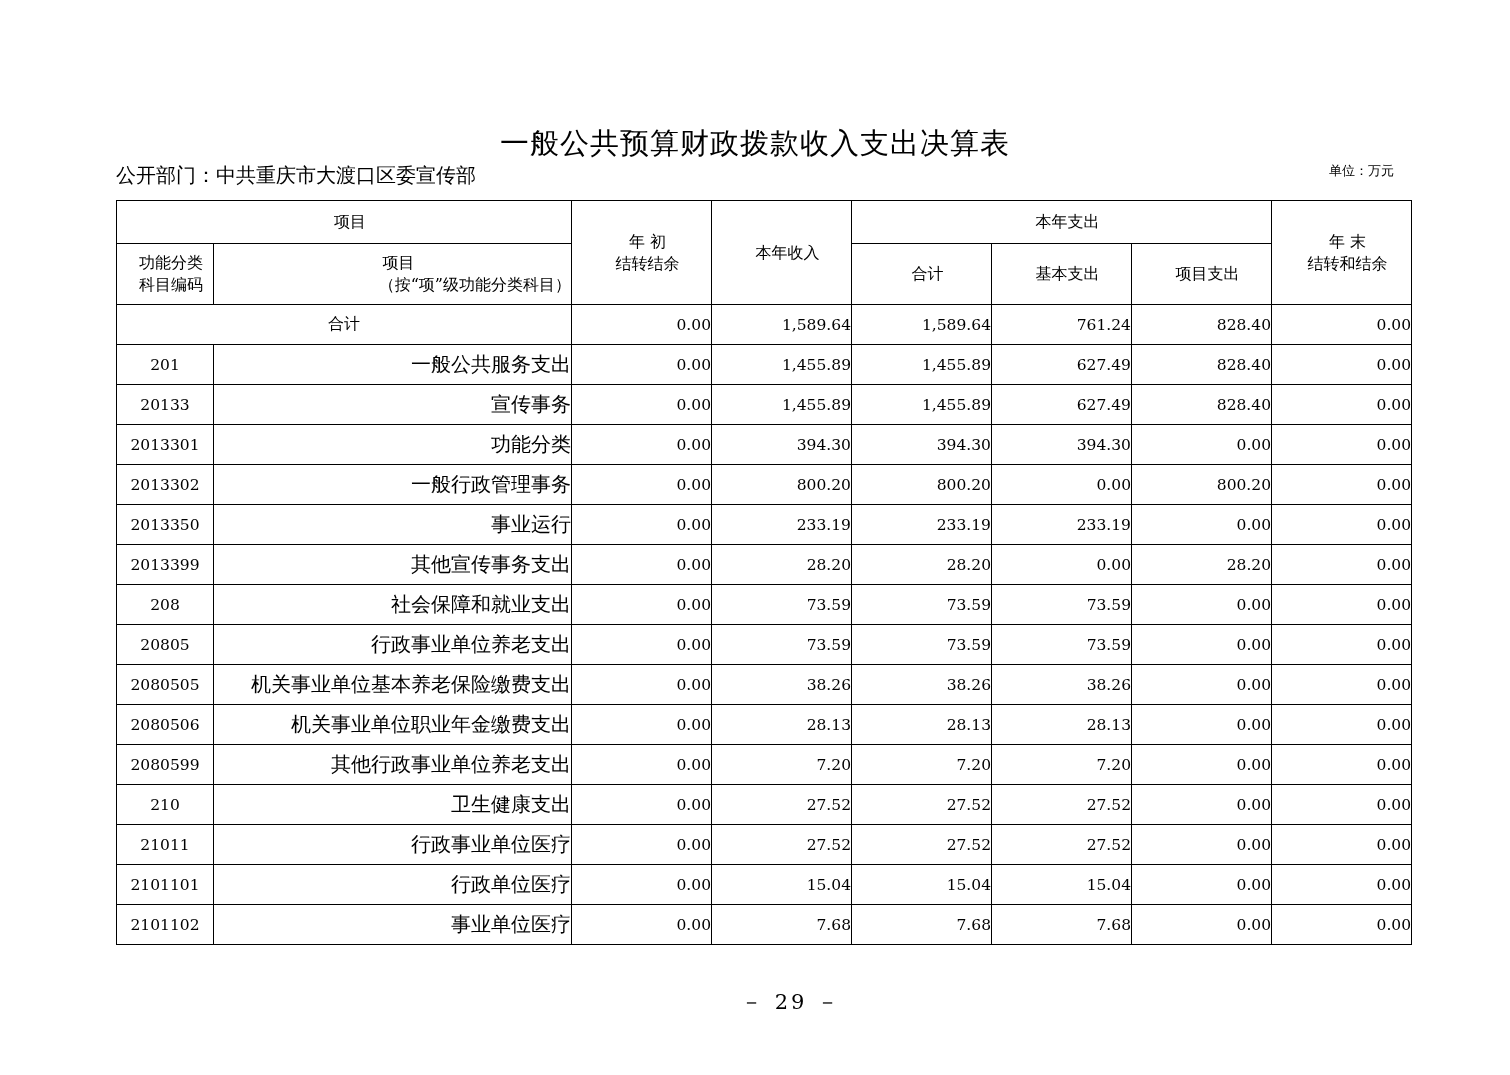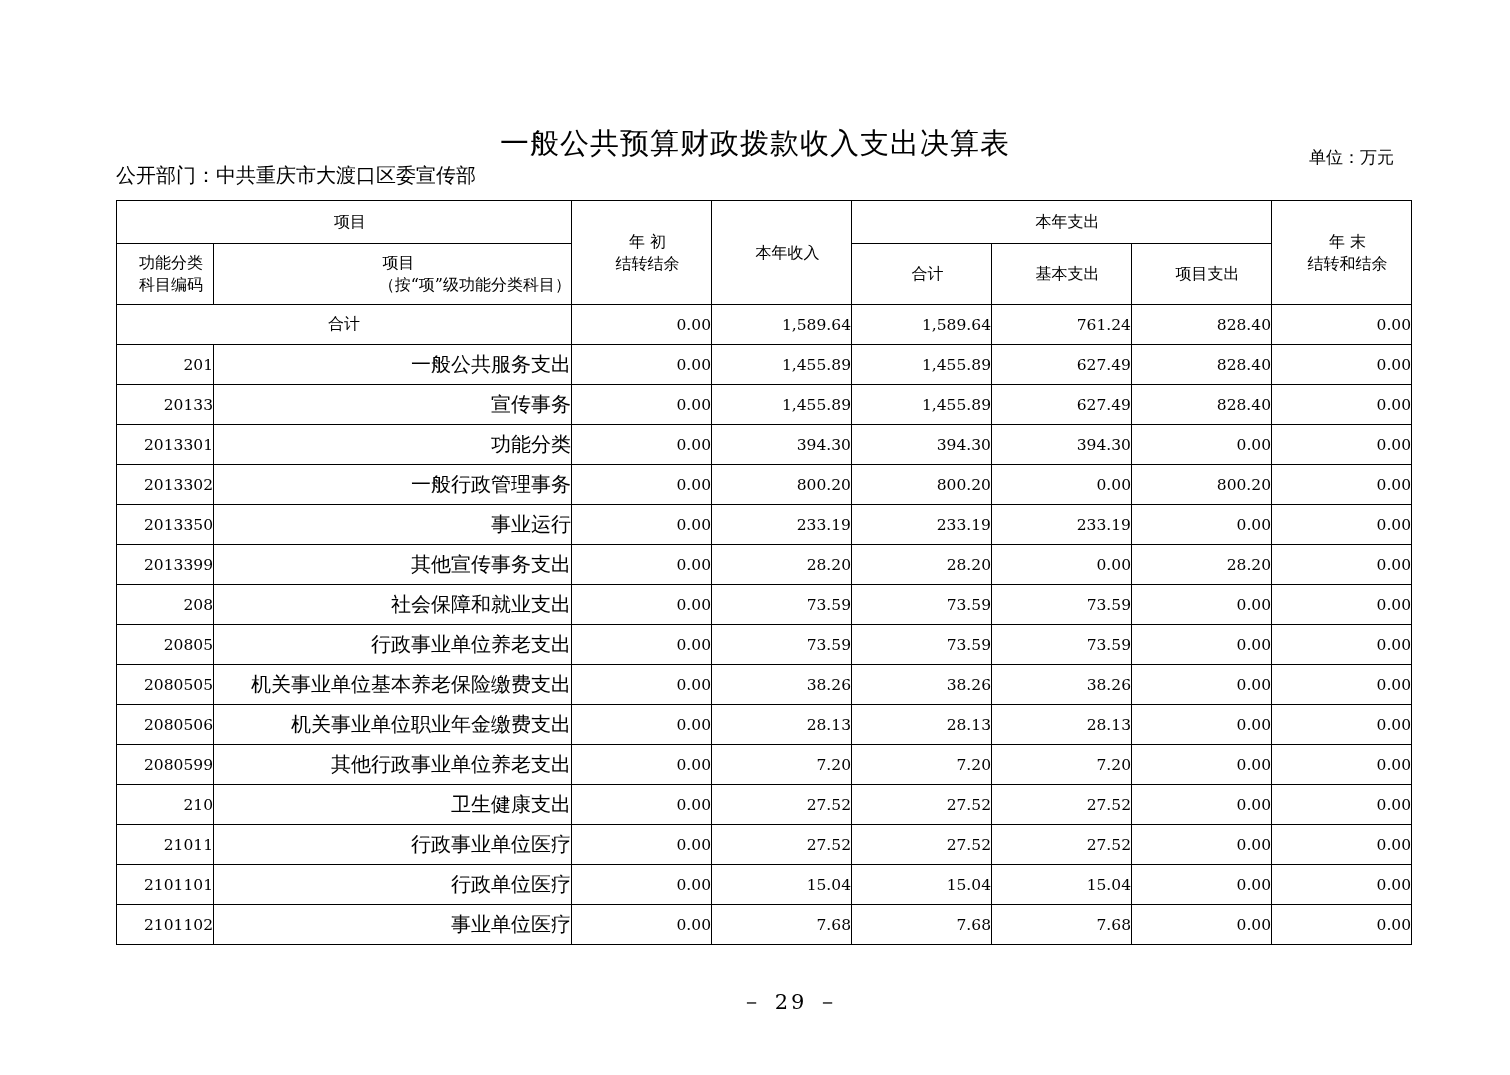--- a/index.html
+++ b/index.html
@@ -34,23 +34,23 @@
   }
   .dept-line {
     position: absolute;
     top: 162px;
     left: 116px;
     font-size: 20px;
     font-family: "DejaVu Serif", "Liberation Serif", serif;
   }
   .unit-line {
     position: absolute;
-    top: 146px;
+    top: 162px;
     right: 116px;
-    font-size: 17px;
+    font-size: 13px;
     font-family: "DejaVu Serif", "Liberation Serif", serif;
   }
   table.budget {
     position: absolute;
     top: 200px;
     left: 116px;
     width: 1278px;
     border-collapse: collapse;
     table-layout: fixed;
     font-size: 15.5px;
@@ -64,21 +64,21 @@
   }
   table.budget th {
     text-align: center;
     vertical-align: middle;
     font-size: 16px;
     line-height: 1.35;
     padding-left: 12px;
   }
   td.code {
     height: 39px;
-    text-align: right;
+    text-align: center;
     padding-left: 14px;
     font-size: 15.5px;
     font-family: "Liberation Sans", sans-serif;
   }
   td.name {
     text-align: right;
     font-size: 20px;
   }
   td.num {
     text-align: right;

